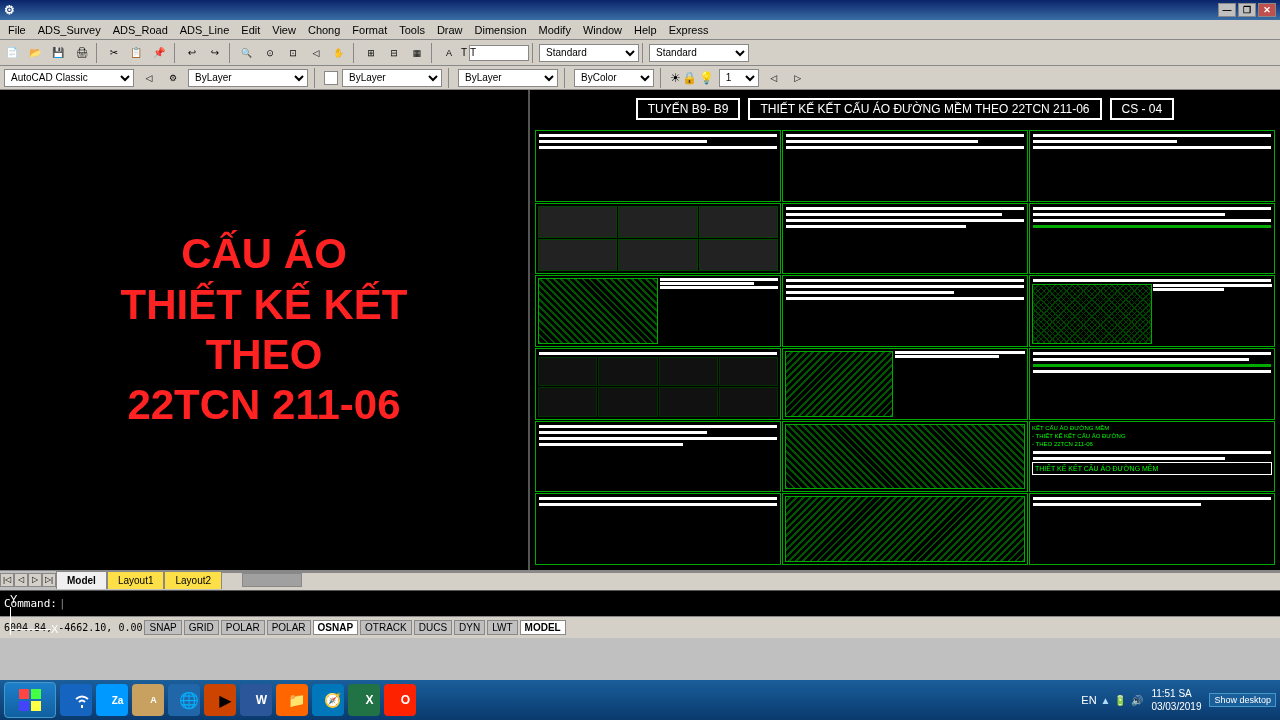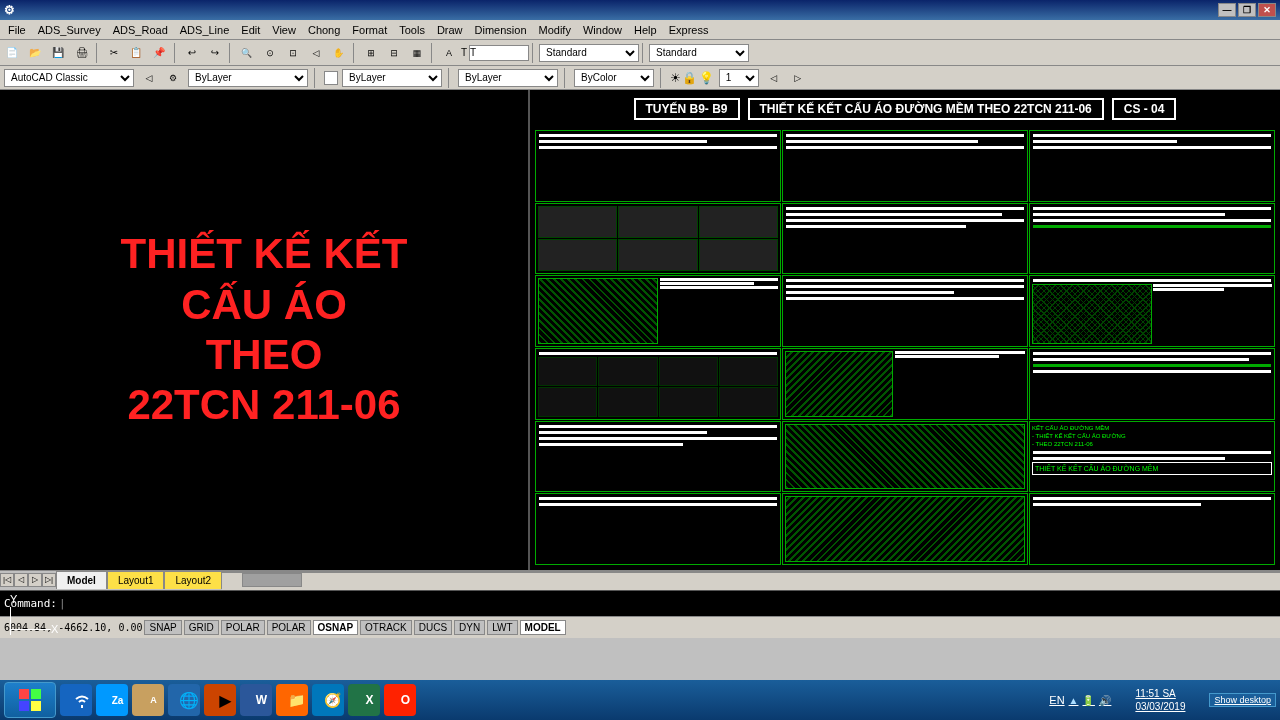--- a/index.html
+++ b/index.html
@@ -135,21 +135,21 @@
       display: flex;
       align-items: center;
       justify-content: center;
       gap: 8px;
       z-index: 10;
     }
     .cad-badge {
       border: 2px solid white;
       color: white;
       font-size: 12px;
-      font-weight: bold;
+      font-weight: normal;
       padding: 2px 10px;
       background: #000;
     }
     .tab {
       height: 18px;
       padding: 0 10px;
       background: #fde047;
       border: 1px solid #888;
       border-bottom: none;
       font-size: 10px;
@@ -222,24 +222,23 @@
       display: flex; align-items: center; justify-content: center;
       cursor: pointer;
       color: white;
       font-size: 20px;
       border: 1px solid #4499cc;
     }
     .taskbar-right {
       margin-left: auto;
       display: flex;
       align-items: center;
-      gap: 24px;
+      gap: 8px;
       color: white;
       font-size: 10px;
-      text-decoration: underline;
     }
     .time-display { text-align: left; line-height: 1.3; font-size: 10px; color: white; }
     .sys-tray { display: flex; align-items: center; gap: 4px; }
   </style>
 </head>
 <body>
 
 <div id="titlebar">
   <div id="titlebar-left">
     <span style="font-size:12px;">⚙</span>
@@ -343,22 +342,22 @@
   <div style="display:flex;gap:2px;">
     <div class="toolbar-btn" style="font-size:9px;">◁</div>
     <div class="toolbar-btn" style="font-size:9px;">▷</div>
   </div>
 </div>
 
 <div id="main" style="height:480px;display:flex;">
 
   <div id="left-panel">
     <div id="left-text">
+      <div>CẤU ÁO</div>
       <div>THIẾT KẾ KẾT</div>
-      <div>CẤU ÁO</div>
       <div>THEO</div>
       <div>22TCN 211-06</div>
     </div>
 
     <div id="axis" style="position:absolute;bottom:85px;left:10px;">
       <div style="color:white;font-size:11px;margin-bottom:2px;">Y</div>
       <div style="display:flex;align-items:flex-end;">
         <div style="display:flex;flex-direction:column;align-items:center;">
           <div style="width:1px;height:20px;background:white;"></div>
           <div style="width:1px;height:8px;background:white;"></div>

